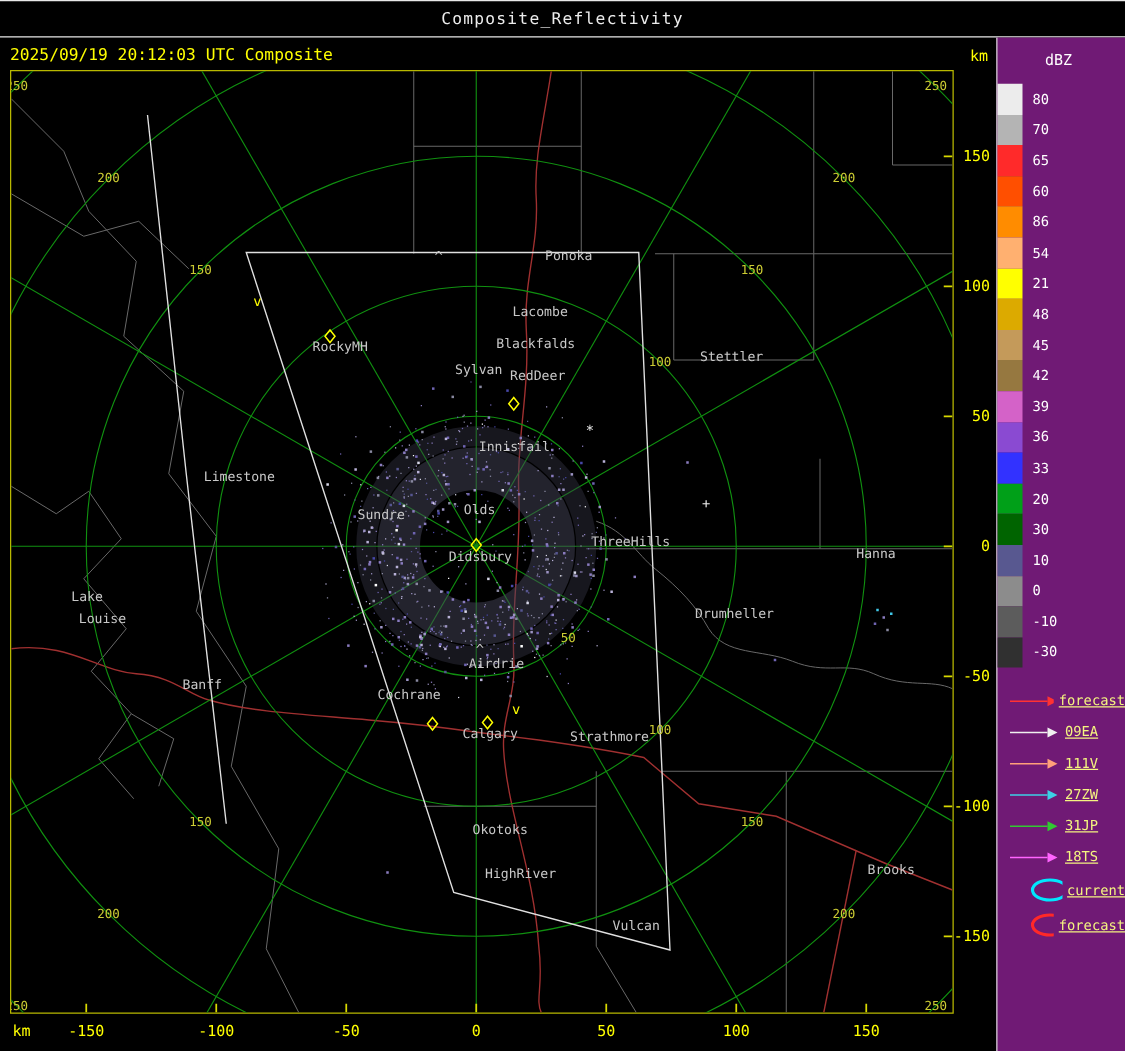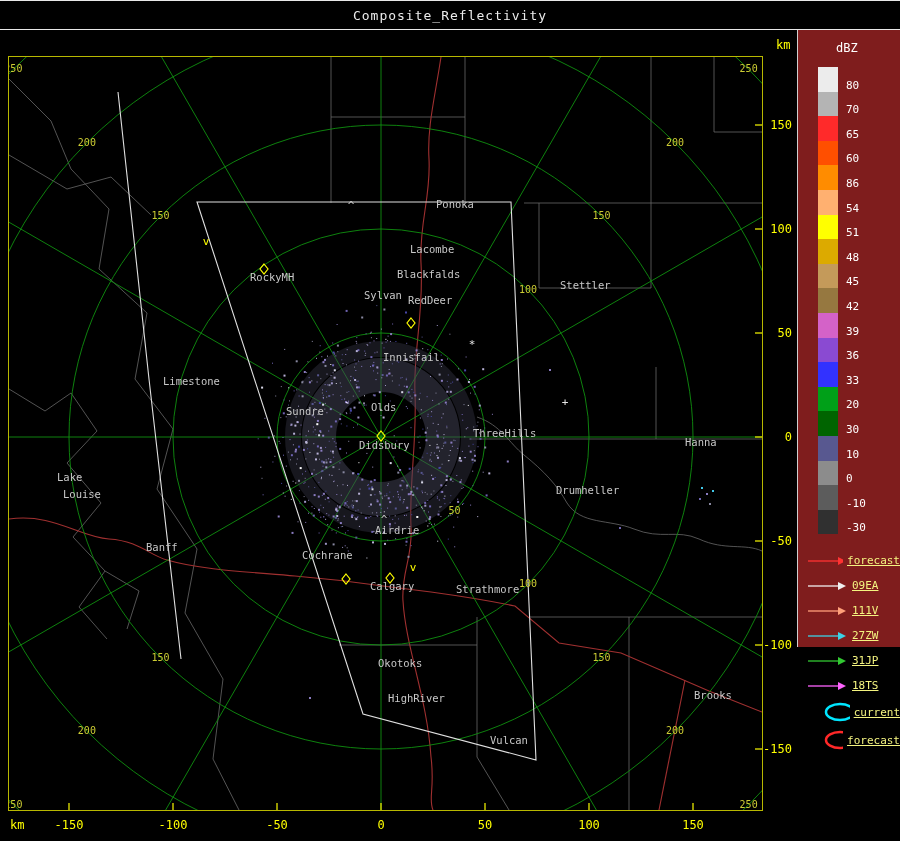--- a/index.html
+++ b/index.html
@@ -10,43 +10,44 @@
             border-bottom:1px solid #e8e8e8;display:flex;align-items:center;justify-content:center;text-align:center;}
   .titlebar span{color:#ececec;font-size:13px;letter-spacing:1px;}
   .timestamp{position:absolute;left:8px;top:36px;color:#ffff00;font-size:13px;}
   .km-top{position:absolute;left:776px;top:37px;color:#ffff00;font-size:12px;}
   .map-frame{position:absolute;left:8px;top:55px;width:753px;height:753px;
              border:1px solid #b8b800;background:#000;}
   .baxis-label{position:absolute;top:817px;color:#ffff00;font-size:12px;transform:translateX(-50%);}
   .baxis-km{position:absolute;top:817px;left:10px;color:#ffff00;font-size:12px;}
   .raxis-label{position:absolute;left:762px;width:30px;text-align:right;color:#ffff00;
                font-size:12px;transform:translateY(-50%);}
-  .legend{position:absolute;left:797px;top:29px;width:102px;height:617px;
-          background:#7f1d1d;border-left:1px solid #cfcfcf;}
+  .legend{position:absolute;left:797px;top:29px;width:102px;height:812px;
+          background:#701a75;border-left:1px solid #cfcfcf;}
   .dbz-title{position:absolute;top:11px;left:38px;color:#ffffff;font-size:12px;}
   #dbz-scale{position:absolute;top:37px;left:0;right:0;}
-  .scale-row{display:flex;align-items:flex-end;height:24.6px;padding-left:20px;}
+  .scale-row{display:flex;align-items:center;height:24.6px;padding-left:0;}
   .swatch{width:20px;height:24.6px;}
   .scale-label{margin-left:8px;color:#ffffff;font-size:11px;}
   #tracks{position:absolute;top:518px;left:0;right:0;}
   .track-row{display:flex;align-items:center;height:25px;padding-left:8px;}
   .track-label{color:#f4f480;font-size:11px;margin-left:4px;text-decoration:underline;}
   #shapes{position:absolute;top:668px;left:0;right:0;}
   .shape-row{display:flex;align-items:center;height:28px;padding-left:24px;}
   svg text{font-family:"DejaVu Sans Mono","Liberation Mono",monospace;}
 </style>
 </head>
 <body>
 
 <div class="screen">
 
   <div class="titlebar">
     <span>Composite_Reflectivity</span>
   </div>
 
+  <div class="timestamp">2025/09/19 20:12:03 UTC Composite</div>
   <div class="km-top">km</div>
 
   <div class="map-frame">
     <svg id="map-svg" width="753" height="753" viewBox="0 0 753 753">
       <g id="g-boundaries" fill="none" stroke="#6f6f6f" stroke-width="0.8" opacity="0.95">
         <path d="M322,0 V146"></path>
         <path d="M456,0 V146"></path>
         <path d="M322,60 H456"></path>
         <path d="M515,146 H753"></path>
         <path d="M642,0 V146"></path>
@@ -997,21 +998,21 @@
         <div class="scale-row">
           <div class="swatch" style="background: rgb(255, 140, 0);"></div>
           <span class="scale-label">86</span>
         </div>
         <div class="scale-row">
           <div class="swatch" style="background: rgb(255, 176, 112);"></div>
           <span class="scale-label">54</span>
         </div>
         <div class="scale-row">
           <div class="swatch" style="background: rgb(255, 255, 0);"></div>
-          <span class="scale-label">51</span>
+          <span class="scale-label">21</span>
         </div>
         <div class="scale-row">
           <div class="swatch" style="background: rgb(220, 170, 0);"></div>
           <span class="scale-label">48</span>
         </div>
         <div class="scale-row">
           <div class="swatch" style="background: rgb(196, 154, 90);"></div>
           <span class="scale-label">45</span>
         </div>
         <div class="scale-row">

